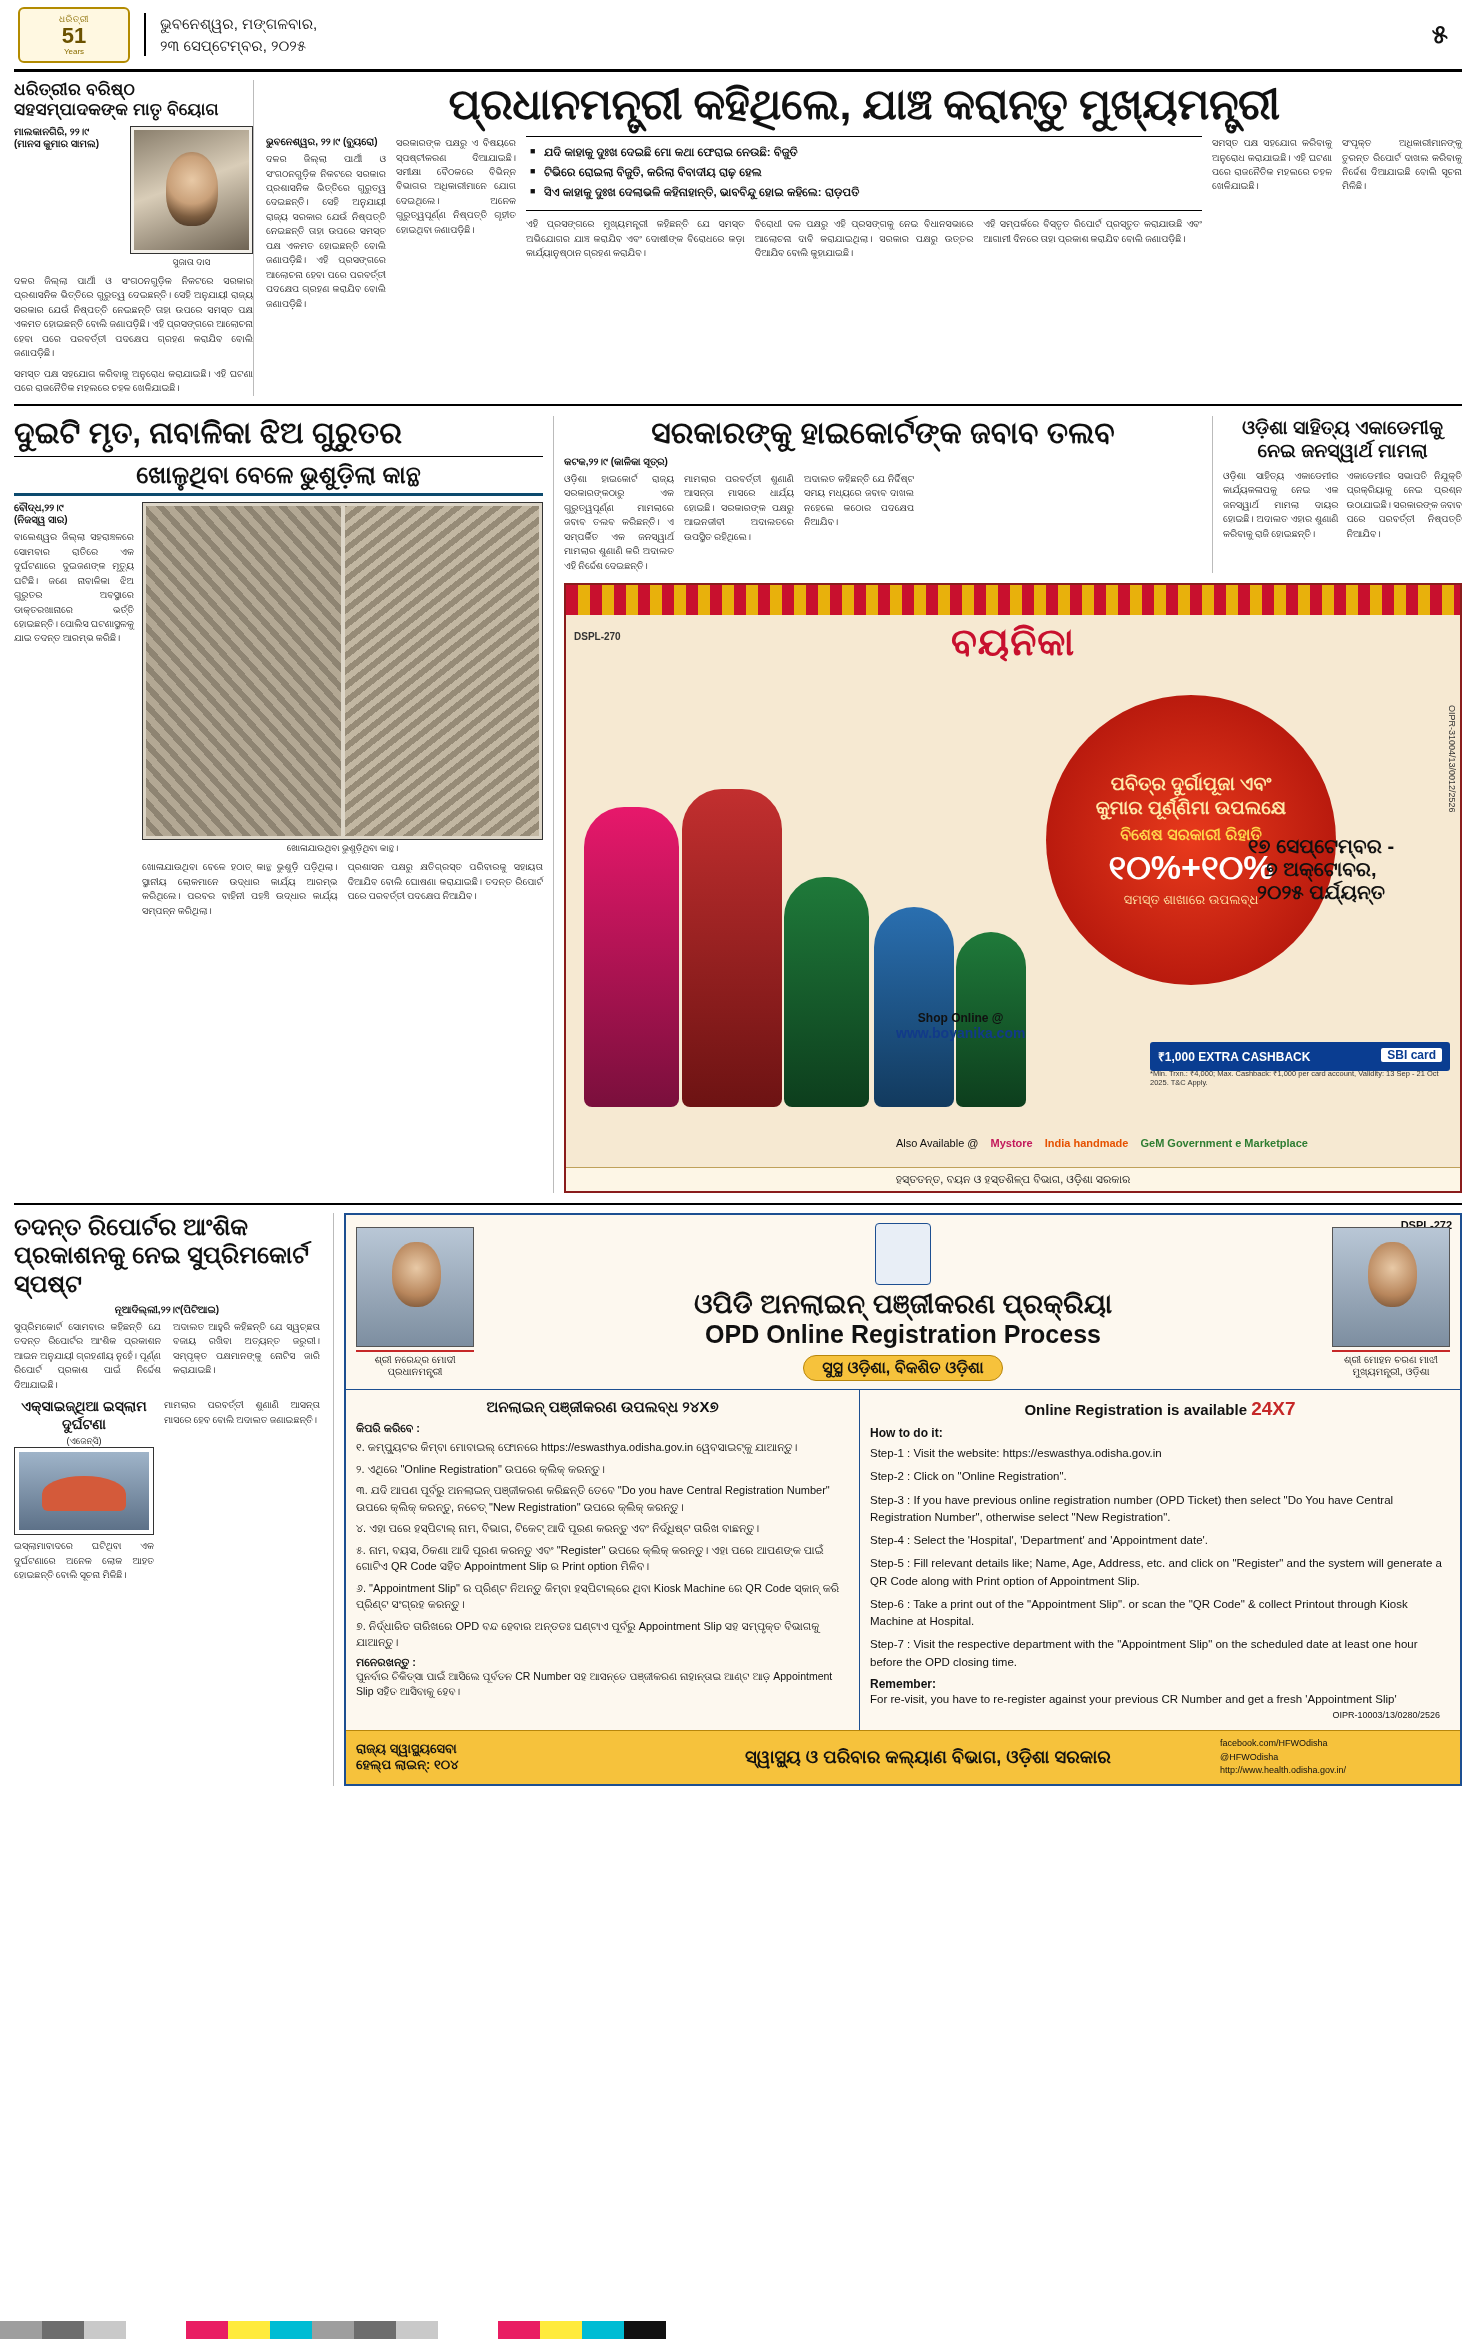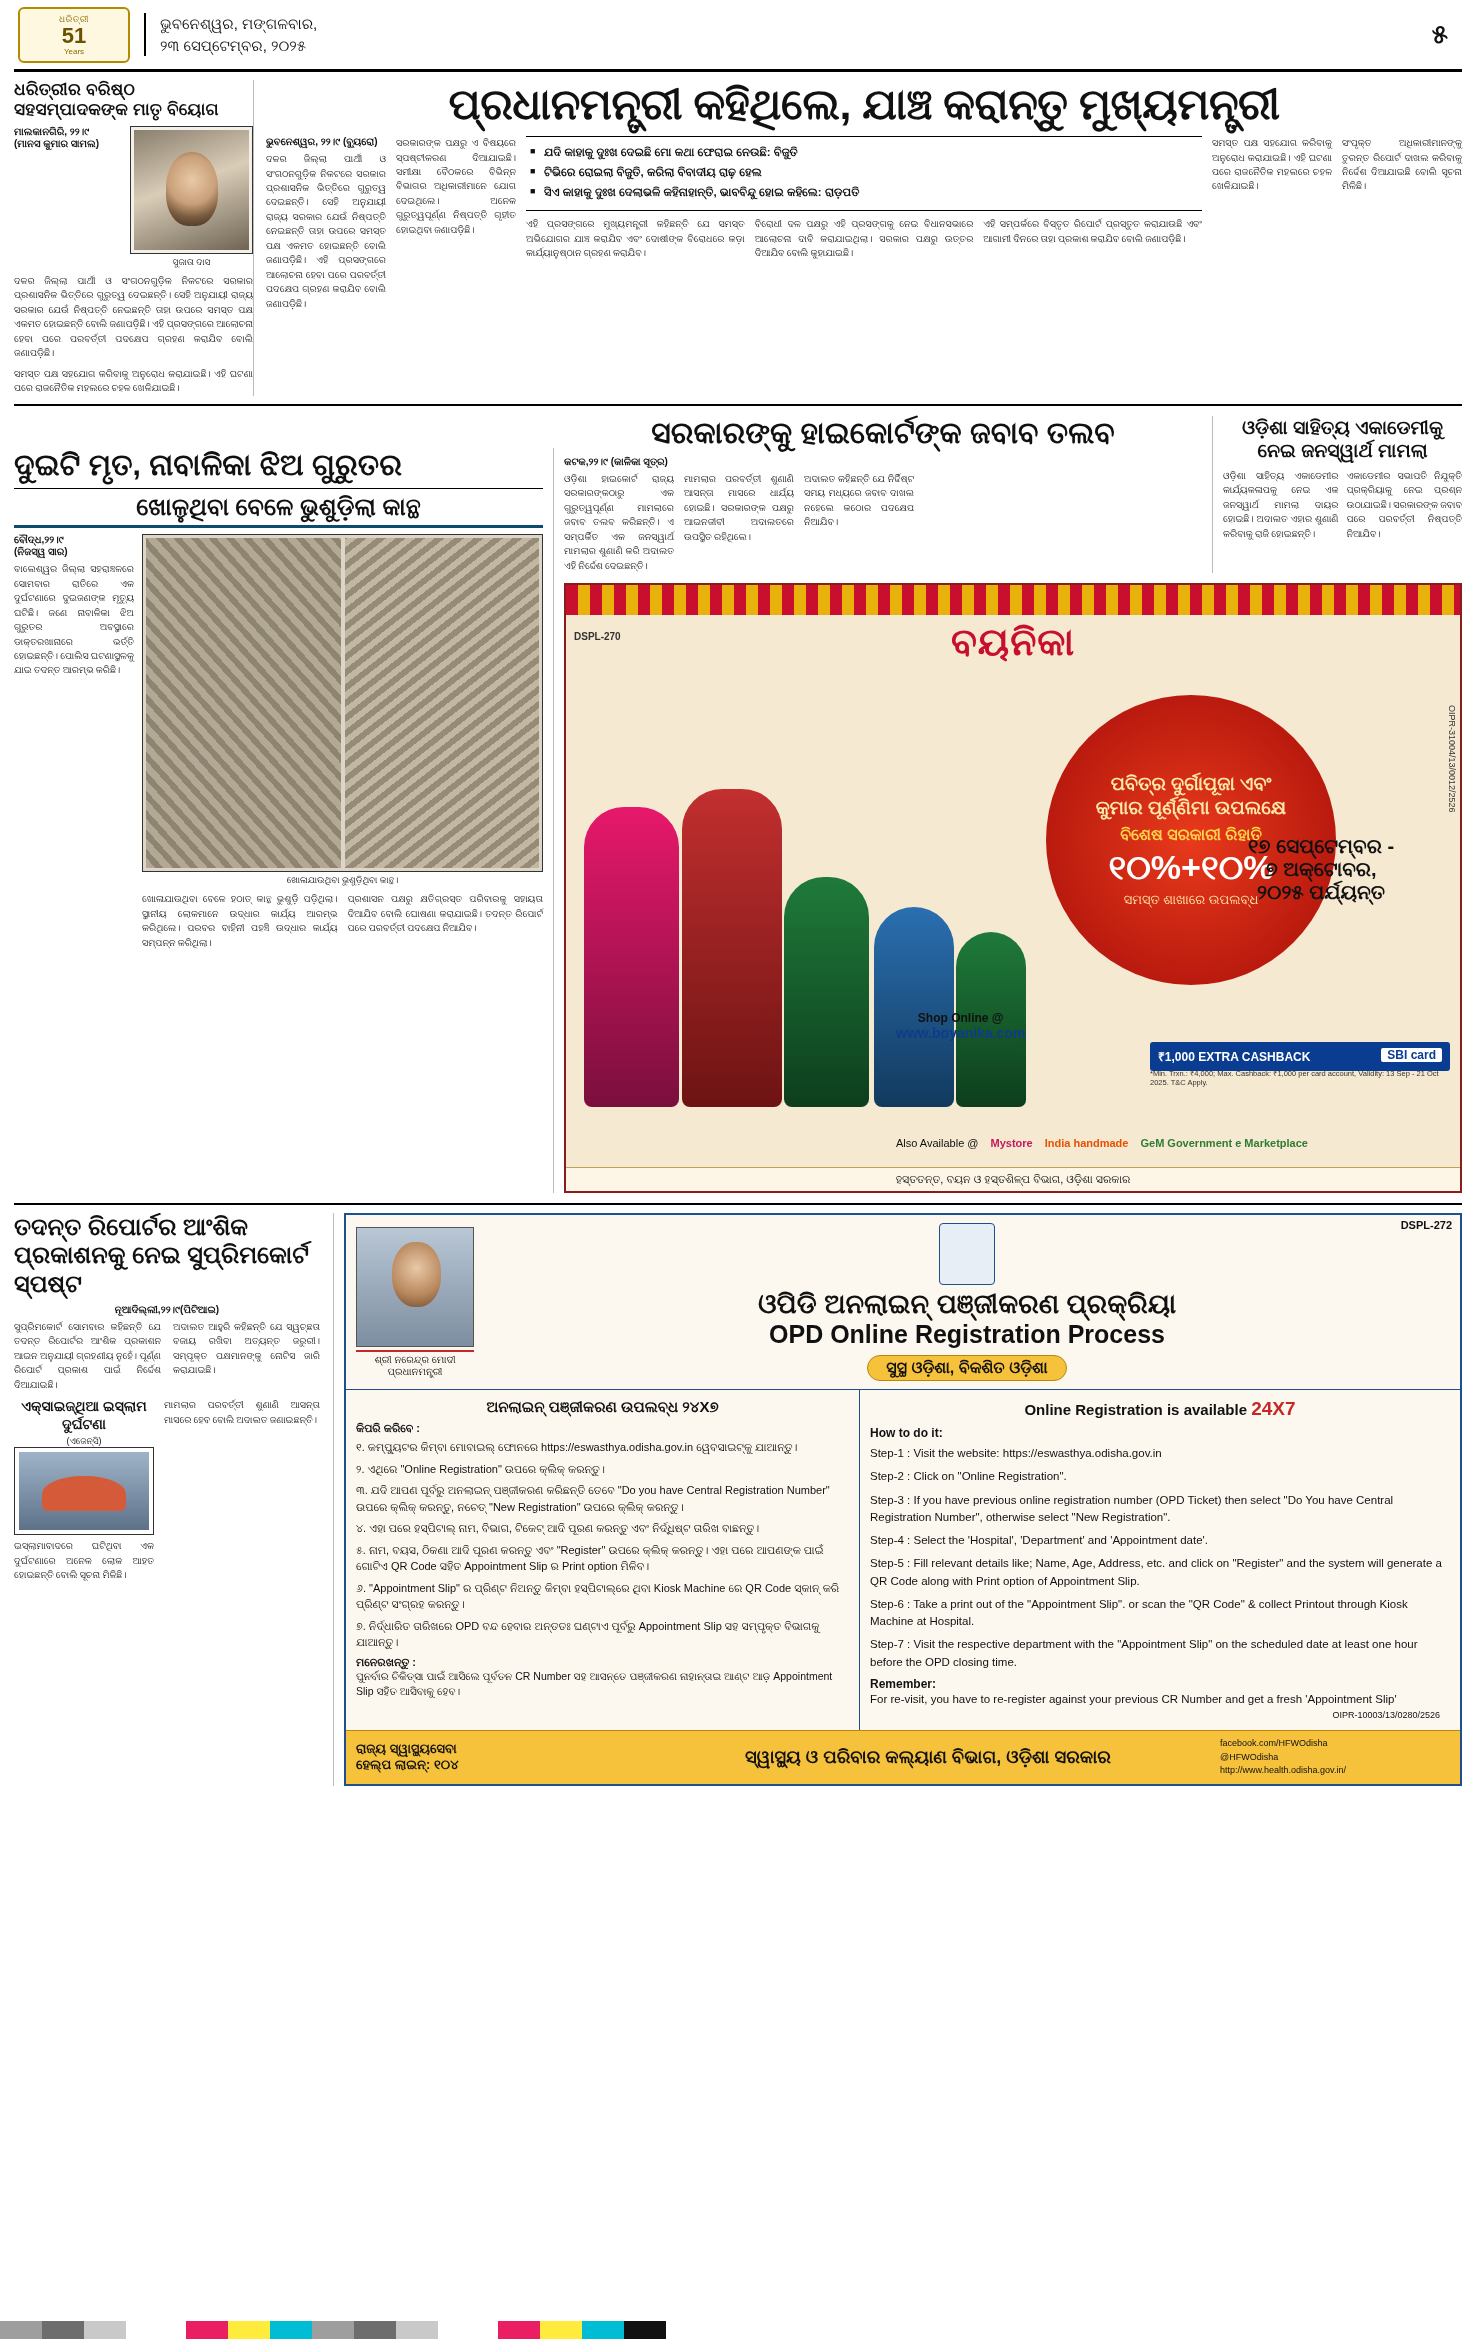--- a/index.html
+++ b/index.html
@@ -191,21 +191,21 @@
           <div class="col-text odia">ସଂପୃକ୍ତ ଅଧିକାରୀମାନଙ୍କୁ ତୁରନ୍ତ ରିପୋର୍ଟ ଦାଖଲ କରିବାକୁ ନିର୍ଦ୍ଦେଶ ଦିଆଯାଇଛି ବୋଲି ସୂଚନା ମିଳିଛି।</div>
         </div>
       </div>
     </div>
   </div>
 
   <div class="rule-t" style="margin-top:8px;"></div>
 
   <div class="mid">
 
-    <div style="width:540px; padding-right:10px; border-right:1px solid #bbb;margin-top:32px;">
+    <div style="width:540px; padding-right:10px; border-right:1px solid #bbb;">
       <div class="headline-l odia">ଦୁଇଟି ମୃତ, ନାବାଳିକା ଝିଅ ଗୁରୁତର</div>
       <div class="headline-m odia" style="text-align:center; border-top:1px solid #000; border-bottom:3px solid #0c4a6e; margin:6px 0; padding:4px 0;">ଖୋଳୁଥିବା ବେଳେ ଭୁଶୁଡ଼ିଲା କାନ୍ଥ</div>
       <div style="display:flex; gap:8px;">
         <div style="width:120px;">
           <div class="dateline odia" style="white-space:pre-line; margin-bottom:4px;">ବୌଦ୍ଧ,୨୨।୯
 (ନିଜସ୍ୱ ସାର)</div>
           <div class="col-text odia">ବାଲେଶ୍ୱର ଜିଲ୍ଲା ସହରାଞ୍ଚଳରେ ସୋମବାର ରାତିରେ ଏକ ଦୁର୍ଘଟଣାରେ ଦୁଇଜଣଙ୍କ ମୃତ୍ୟୁ ଘଟିଛି। ଜଣେ ନାବାଳିକା ଝିଅ ଗୁରୁତର ଅବସ୍ଥାରେ ଡାକ୍ତରଖାନାରେ ଭର୍ତ୍ତି ହୋଇଛନ୍ତି। ପୋଲିସ ଘଟଣାସ୍ଥଳକୁ ଯାଇ ତଦନ୍ତ ଆରମ୍ଭ କରିଛି।</div>
         </div>
         <div style="flex:1;">
           <div class="strip-photo">
@@ -327,20 +327,25 @@
           <div class="leader">
             <div class="leader-ph"></div>
             <div class="leader-cap odia" style="white-space:pre-line;">ଶ୍ରୀ ନରେନ୍ଦ୍ର ମୋଦୀ
 ପ୍ରଧାନମନ୍ତ୍ରୀ</div>
           </div>
           <div class="opd-title">
             <div class="emblem"></div>
             <div class="t1 odia">ଓପିଡି ଅନଲାଇନ୍ ପଞ୍ଜୀକରଣ ପ୍ରକ୍ରିୟା</div>
             <div class="t2">OPD Online Registration Process</div>
             <div class="t3 odia">ସୁସ୍ଥ ଓଡ଼ିଶା, ବିକଶିତ ଓଡ଼ିଶା</div>
+          </div>
+          <div class="leader">
+            <div class="leader-ph"></div>
+            <div class="leader-cap odia" style="white-space:pre-line;">ଶ୍ରୀ ମୋହନ ଚରଣ ମାଝୀ
+ମୁଖ୍ୟମନ୍ତ୍ରୀ, ଓଡ଼ିଶା</div>
           </div>
         </div>
 
         <div class="opd-body">
           <div class="opd-left">
             <div class="opd-h odia">ଅନଲାଇନ୍ ପଞ୍ଜୀକରଣ ଉପଲବ୍ଧ ୨୪X୭</div>
             <div class="odia" style="font-size:11px; font-weight:bold; margin-bottom:4px;">କିପରି କରିବେ :</div>
             <div class="steps-od odia">
               <p>୧. କମ୍ପ୍ୟୁଟର କିମ୍ବା ମୋବାଇଲ୍ ଫୋନରେ  https://eswasthya.odisha.gov.in ୱେବସାଇଟ୍‌କୁ ଯାଆନ୍ତୁ।</p>
               <p>୨. ଏଥିରେ "Online Registration" ଉପରେ କ୍ଲିକ୍ କରନ୍ତୁ।</p>

